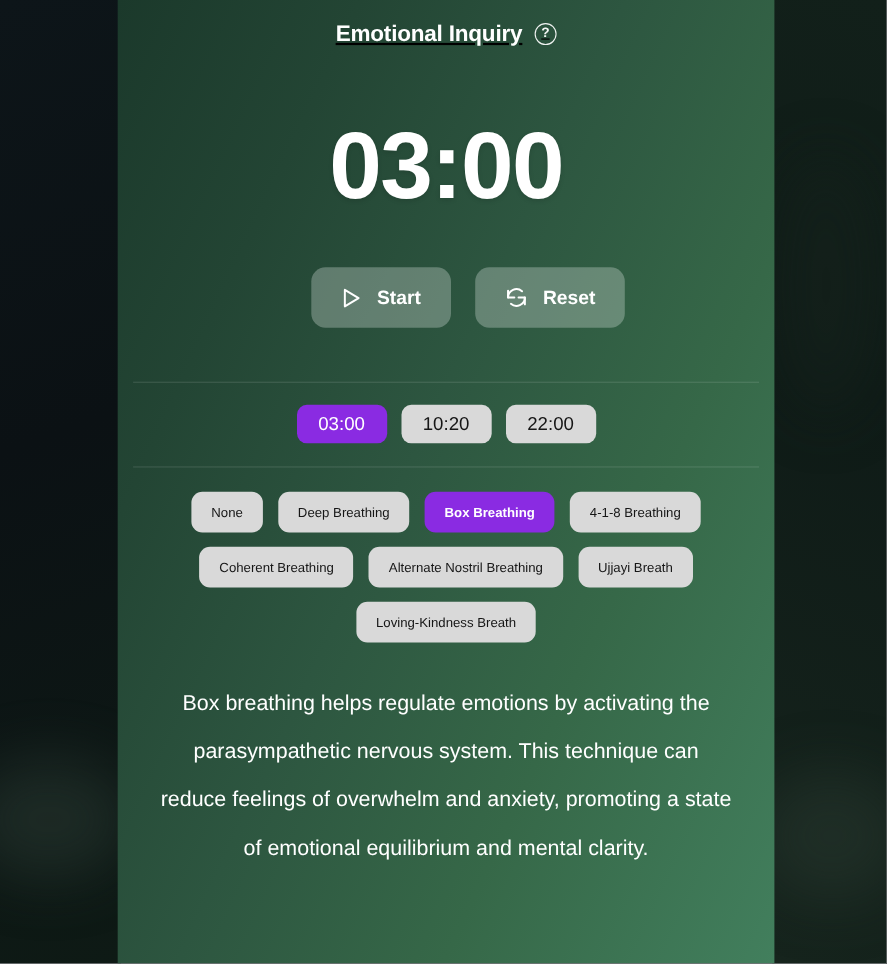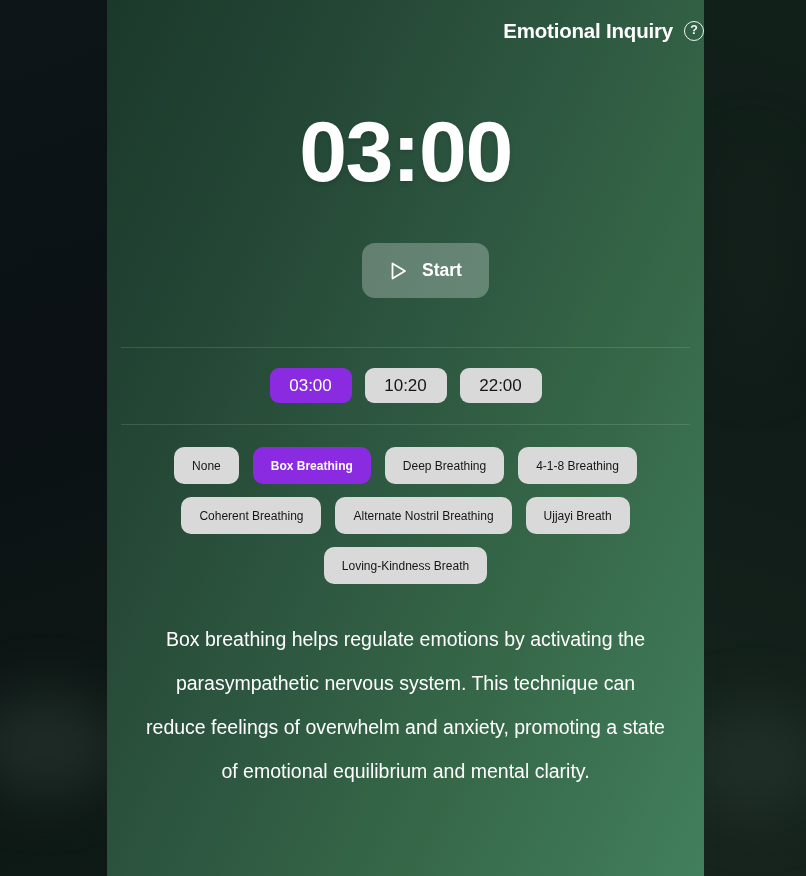--- a/index.html
+++ b/index.html
@@ -56,24 +56,25 @@
         #2d5640 46%,
         #366848 70%,
         #427f5d 100%);
     overflow: hidden;
   }
 
   
   .header {
     display: flex;
     align-items: center;
-    justify-content: flex-end;
+    justify-content: center;
     gap: 11px;
     height: 58px;
     padding-top: 4px;
+    text-decoration: underline;
   }
   .header-title {
     color: #ffffff;
     font-size: 20.5px;
     font-weight: bold;
     letter-spacing: -0.2px;
   }
   .help-icon {
     width: 20px;
     height: 20px;
@@ -220,36 +221,47 @@
     <div class="controls">
       <button class="ctrl-btn">
         <span>
           <svg width="19" height="20" viewBox="0 0 19 20" fill="none">
             <path d="M3.5 2.5 L16 10 L3.5 17.5 Z" stroke="#ffffff" stroke-width="1.8" stroke-linejoin="round" fill="none"></path>
           </svg>
         </span>
         <span>Start</span>
       </button>
 
+      <button class="ctrl-btn">
+        <span>
+          <svg width="21" height="21" viewBox="0 0 22 22" fill="none">
+            <path d="M19 11a8 8 0 0 1-13.3 6" stroke="#ffffff" stroke-width="1.9" stroke-linecap="round" fill="none"></path>
+            <path d="M3 11a8 8 0 0 1 13.3-6" stroke="#ffffff" stroke-width="1.9" stroke-linecap="round" fill="none"></path>
+            <path d="M3 4.5 L3 11 L9 11" stroke="#ffffff" stroke-width="1.9" stroke-linecap="round" stroke-linejoin="round" fill="none"></path>
+            <path d="M19 17.5 L19 11 L13 11" stroke="#ffffff" stroke-width="1.9" stroke-linecap="round" stroke-linejoin="round" fill="none"></path>
+          </svg>
+        </span>
+        <span>Reset</span>
+      </button>
     </div>
 
     <div class="divider d1"></div>
 
     <div class="presets">
       <button class="preset selected">03:00</button>
       <button class="preset">10:20</button>
       <button class="preset">22:00</button>
     </div>
 
     <div class="divider d2"></div>
 
     <div class="techniques">
       <button class="technique">None</button>
+      <button class="technique">Deep Breathing</button>
       <button class="technique selected">Box Breathing</button>
-      <button class="technique">Deep Breathing</button>
       <button class="technique">4-1-8 Breathing</button>
       <button class="technique">Coherent Breathing</button>
       <button class="technique">Alternate Nostril Breathing</button>
       <button class="technique">Ujjayi Breath</button>
       <button class="technique">Loving-Kindness Breath</button>
     </div>
 
     <div class="description">Box breathing helps regulate emotions by activating the parasympathetic nervous system. This technique can reduce feelings of overwhelm and anxiety, promoting a state of emotional equilibrium and mental clarity.</div>
 
   </div>

